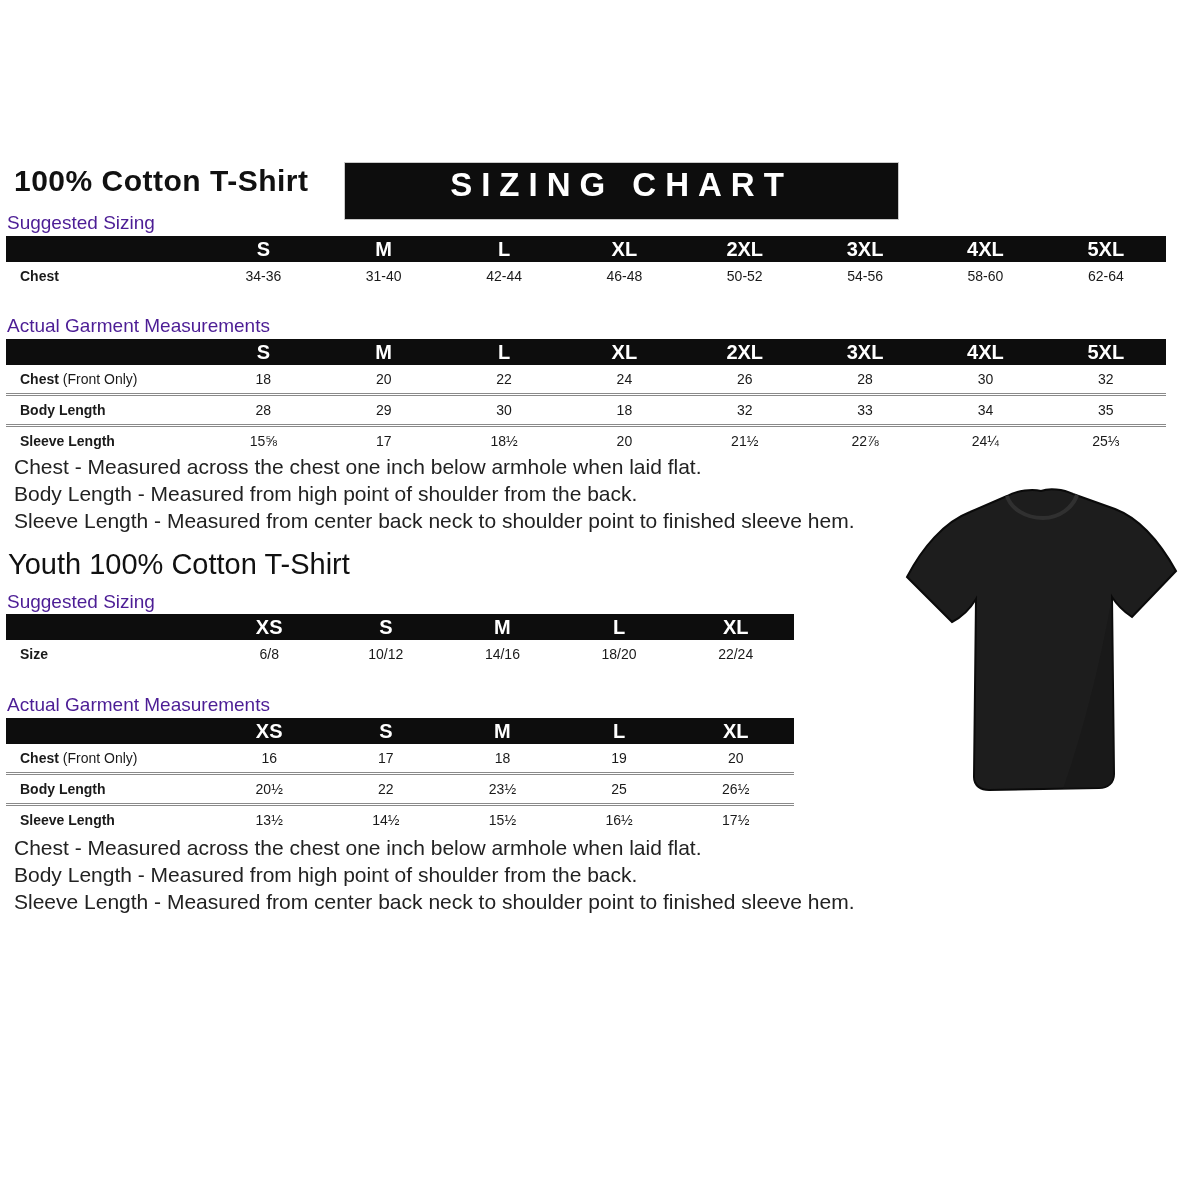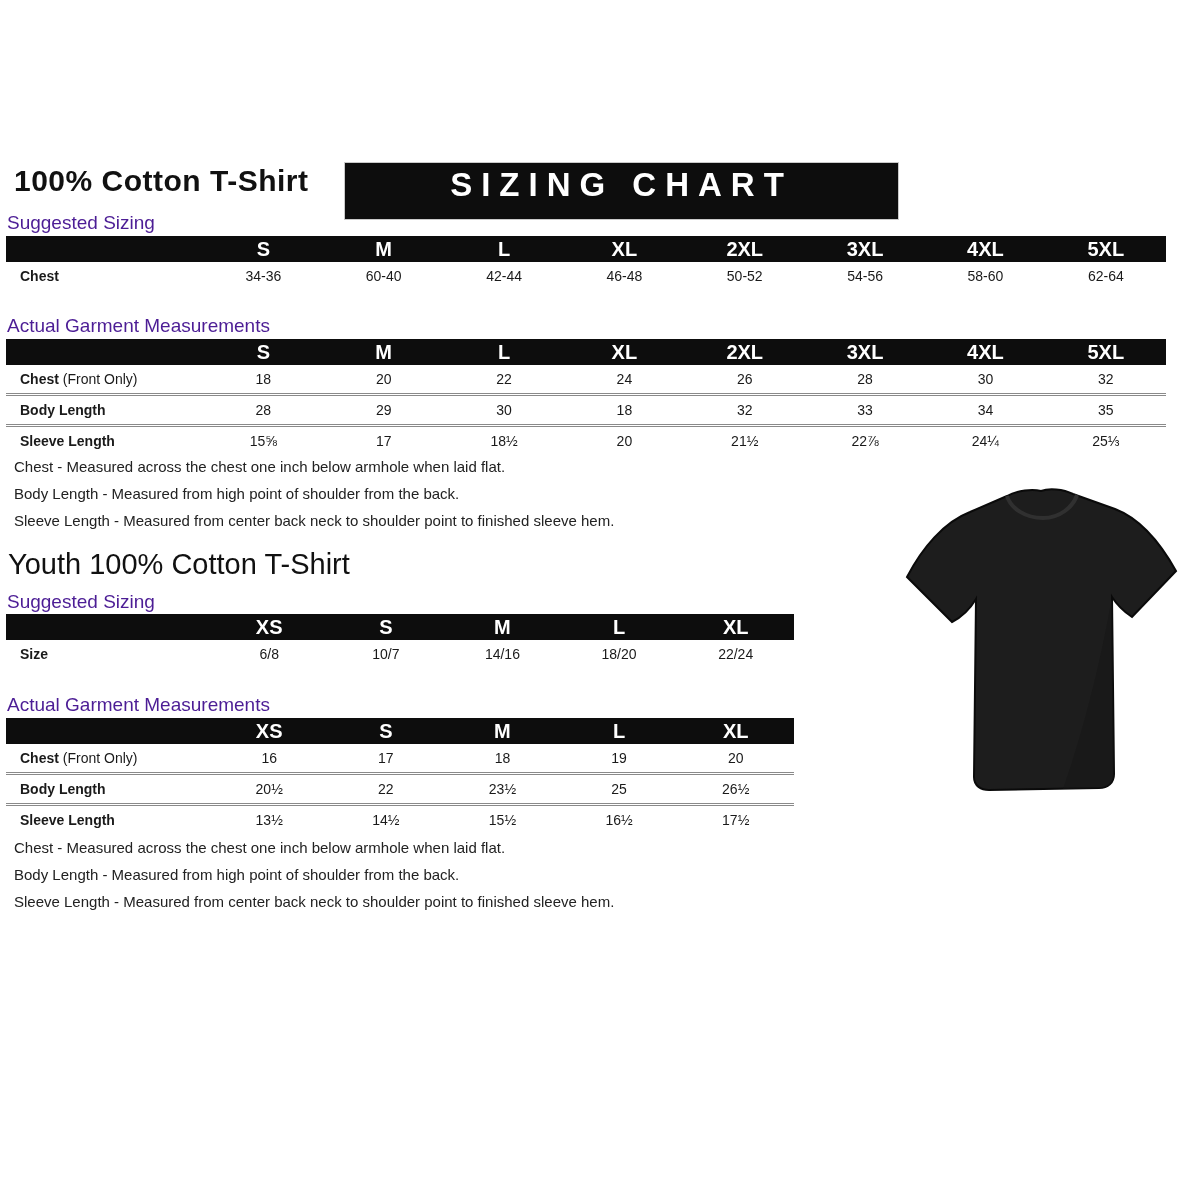--- a/index.html
+++ b/index.html
@@ -87,21 +87,21 @@
   }
   table.tbl td.row-label .lbl { font-weight: bold; }
   table.tbl td.row-label .sfx { font-weight: normal; }
   table.tbl tbody tr { border-top: none; }
   table.tbl tbody tr + tr { border-top: 3px double #8a8a8a; }
 
   .notes { position: absolute; left: 14px; }
   #adult-notes { top: 458px; }
   #youth-notes { top: 839px; }
   .notes .note-line {
-    font-size: 15px;
+    font-size: 21px;
     color: #222;
     margin: 0 0 9px 0;
     line-height: 18px;
   }
 
   .shirt-wrap {
     position: absolute;
     left: 893px; top: 478px;
     width: 296px; height: 332px;
   }
@@ -137,21 +137,21 @@
           <th>2XL</th>
           <th>3XL</th>
           <th>4XL</th>
           <th>5XL</th>
         </tr>
       </thead>
       <tbody>
         <tr>
           <td class="row-label"><span class="lbl">Chest</span></td>
           <td>34-36</td>
-          <td>60-40</td>
+          <td>31-40</td>
           <td>42-44</td>
           <td>46-48</td>
           <td>50-52</td>
           <td>54-56</td>
           <td>58-60</td>
           <td>62-64</td>
         </tr>
       </tbody>
     </table>
 
@@ -243,21 +243,21 @@
           <th>S</th>
           <th>M</th>
           <th>L</th>
           <th>XL</th>
         </tr>
       </thead>
       <tbody>
         <tr>
           <td class="row-label"><span class="lbl">Size</span></td>
           <td>6/8</td>
-          <td>10/7</td>
+          <td>10/12</td>
           <td>14/16</td>
           <td>18/20</td>
           <td>22/24</td>
         </tr>
       </tbody>
     </table>
 
   <div class="section-heading" id="youth-actual-heading">Actual Garment Measurements</div>
   <table class="tbl" id="youth-actual-table">
       <colgroup>

